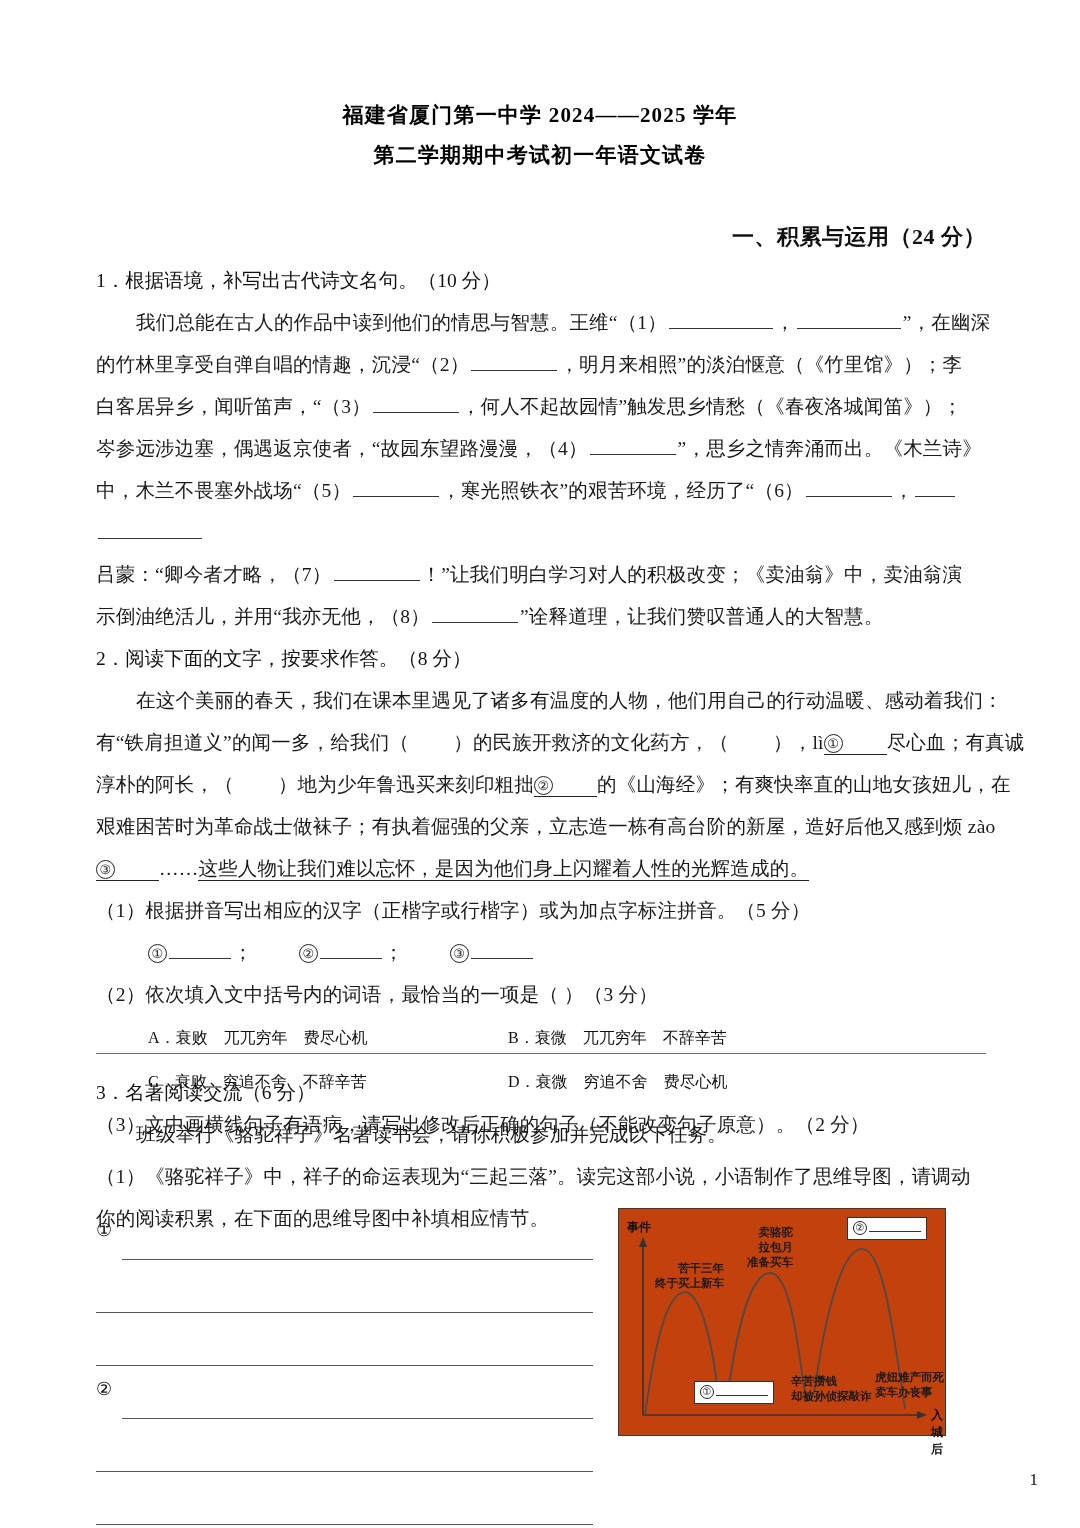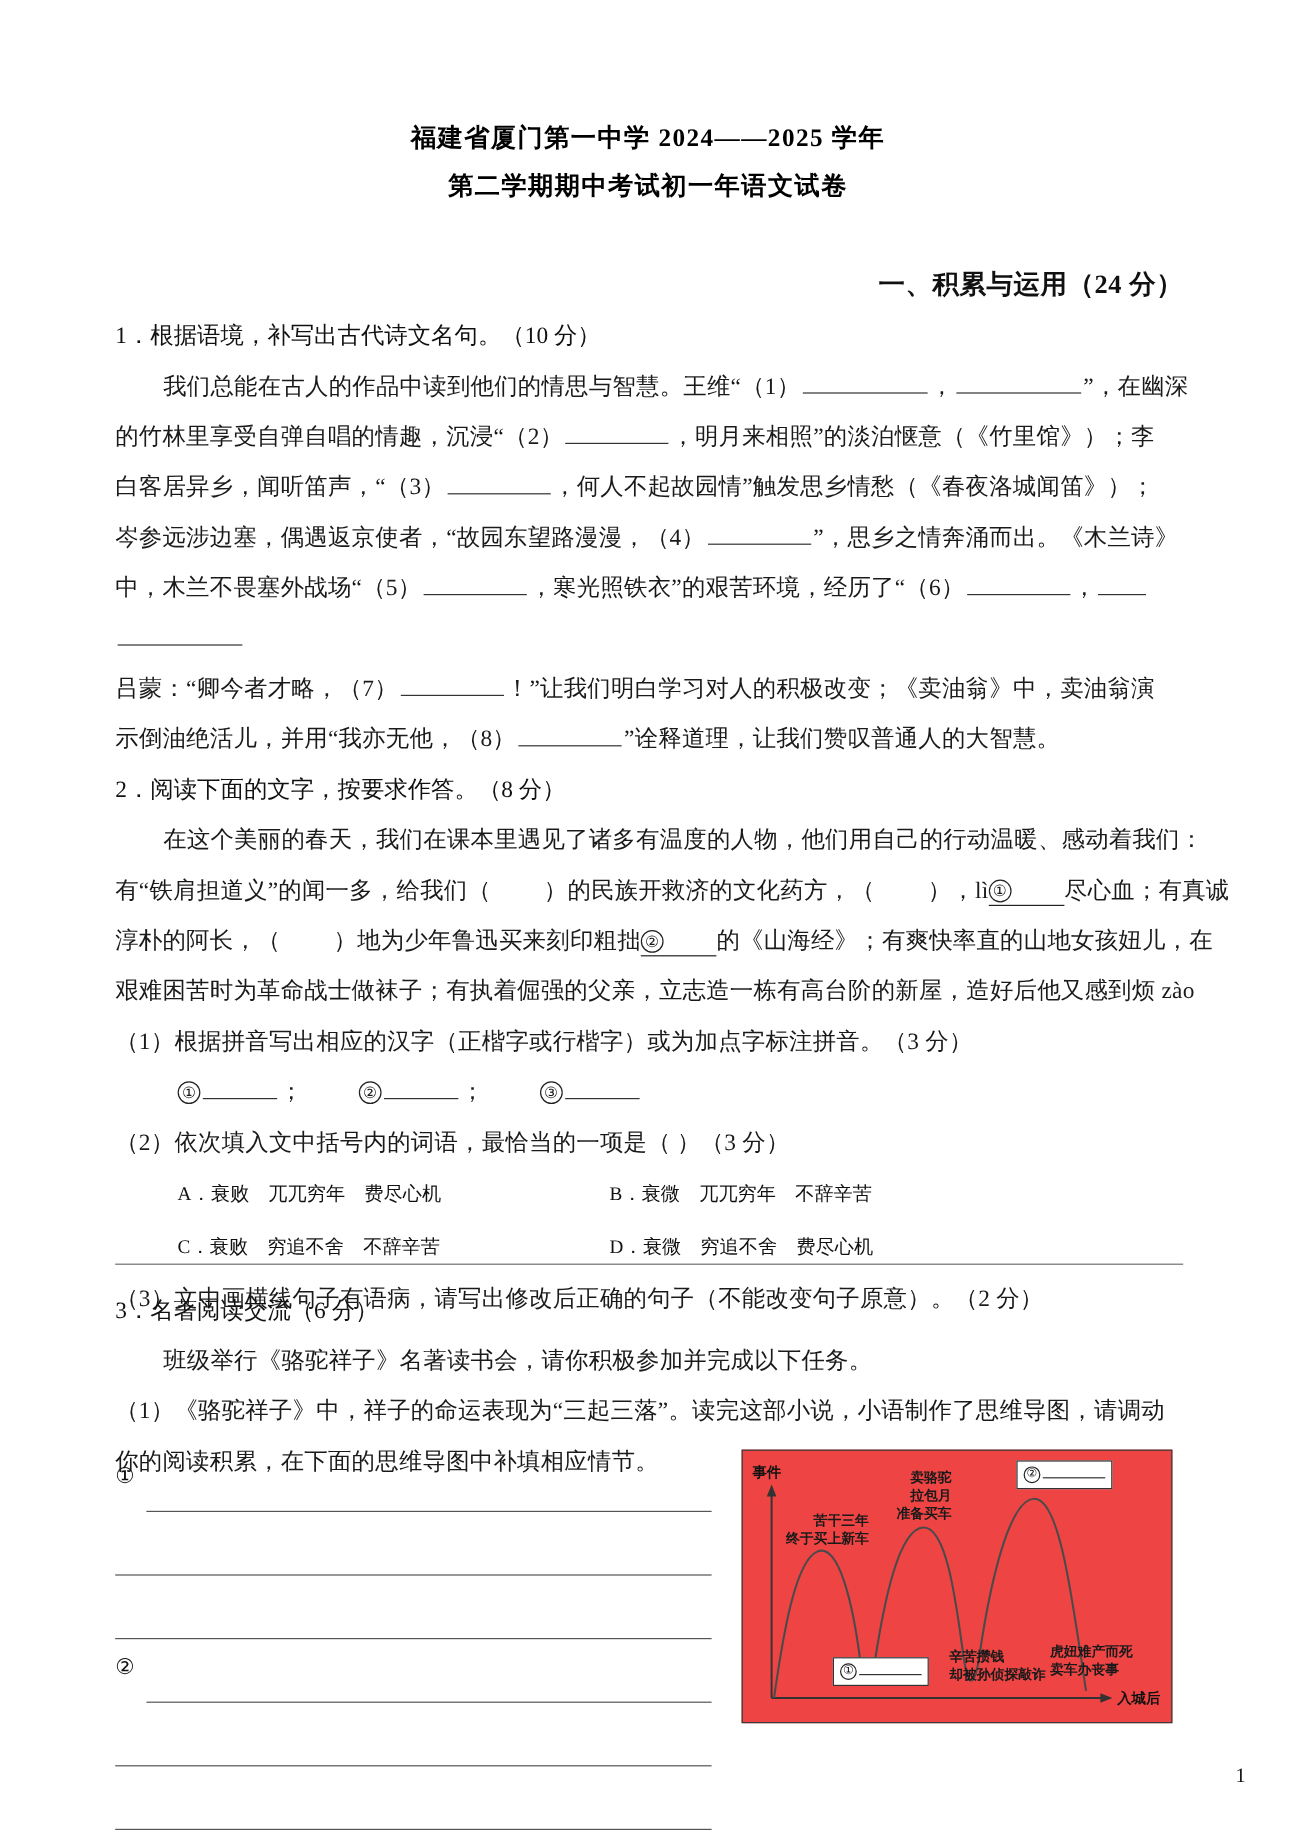--- a/index.html
+++ b/index.html
@@ -107,24 +107,24 @@
     position: absolute; bottom: 6px; left: 0; right: 0;
     border-top: 1.3px solid #555;
   }
   .ans-row.has-lbl .ln-rule { left: 26px; }
 
   
   .figure {
     position: absolute;
     left: 618px;
     top: 1208px;
-    width: 359px;
+    width: 328px;
     height: 228px;
     border: 1.6px solid #3b3b3b;
-    background: #ef4444;
+    background: #c2410c;
   }
   .figure svg { display: block; }
 
   .fig-txt {
     position: absolute;
     font-size: 11.5px;
     line-height: 15px;
     color: #1a1a1a;
     white-space: nowrap;
     font-family: "Liberation Sans", "DejaVu Sans", sans-serif;
@@ -229,22 +229,25 @@
     <div class="ln">
       <span>有“铁肩担道义”的闻一多，给我们（</span><span class="blank b-tiny" style="border-bottom:none;"></span><span>）的民族开救济的文化药方，（</span><span class="blank b-tiny" style="border-bottom:none;"></span><span>），lì</span><span class="underl"><span class="circnum">①</span><span class="blank b-tiny" style="border-bottom:none;"></span></span><span>尽心血；有真诚</span>
     </div>
 
     <div class="ln">
       <span>淳朴的阿长，（</span><span class="blank b-tiny" style="border-bottom:none;"></span><span>）地为少年鲁迅买来刻印粗拙</span><span class="underl"><span class="circnum">②</span><span class="blank b-tiny" style="border-bottom:none;"></span></span><span>的《山海经》；有爽快率直的山地女孩妞儿，在</span>
     </div>
 
     <div class="ln">艰难困苦时为革命战士做袜子；有执着倔强的父亲，立志造一栋有高台阶的新屋，造好后他又感到烦 zào</div>
 
-
-    <div class="ln">（1）根据拼音写出相应的汉字（正楷字或行楷字）或为加点字标注拼音。（3 分）</div>
+    <div class="ln">
+      <span class="underl"><span class="circnum">③</span><span class="blank b-tiny" style="border-bottom:none;"></span></span><span>……</span><span class="underl">这些人物让我们难以忘怀，是因为他们身上闪耀着人性的光辉造成的。</span>
+    </div>
+
+    <div class="ln">（1）根据拼音写出相应的汉字（正楷字或行楷字）或为加点字标注拼音。（5 分）</div>
 
     <div class="ln" style="padding-left:52px;">
       <span class="circnum">①</span><span class="blank b-s"></span><span>；</span>
       <span style="display:inline-block;width:36px;"></span>
       <span class="circnum">②</span><span class="blank b-s"></span><span>；</span>
       <span style="display:inline-block;width:36px;"></span>
       <span class="circnum">③</span><span class="blank b-s"></span>
     </div>
 
     <div class="ln">（2）依次填入文中括号内的词语，最恰当的一项是（    ）（3 分）</div>

